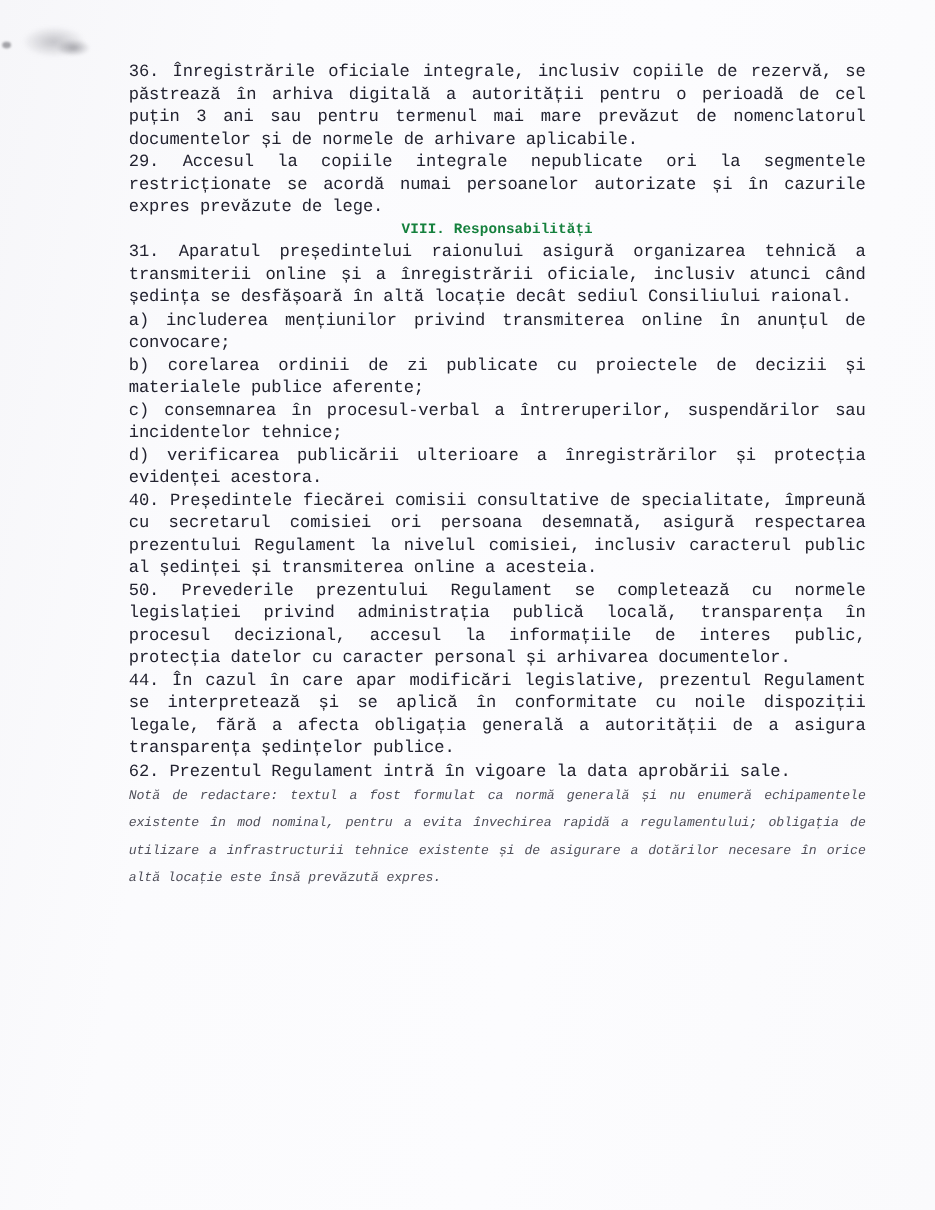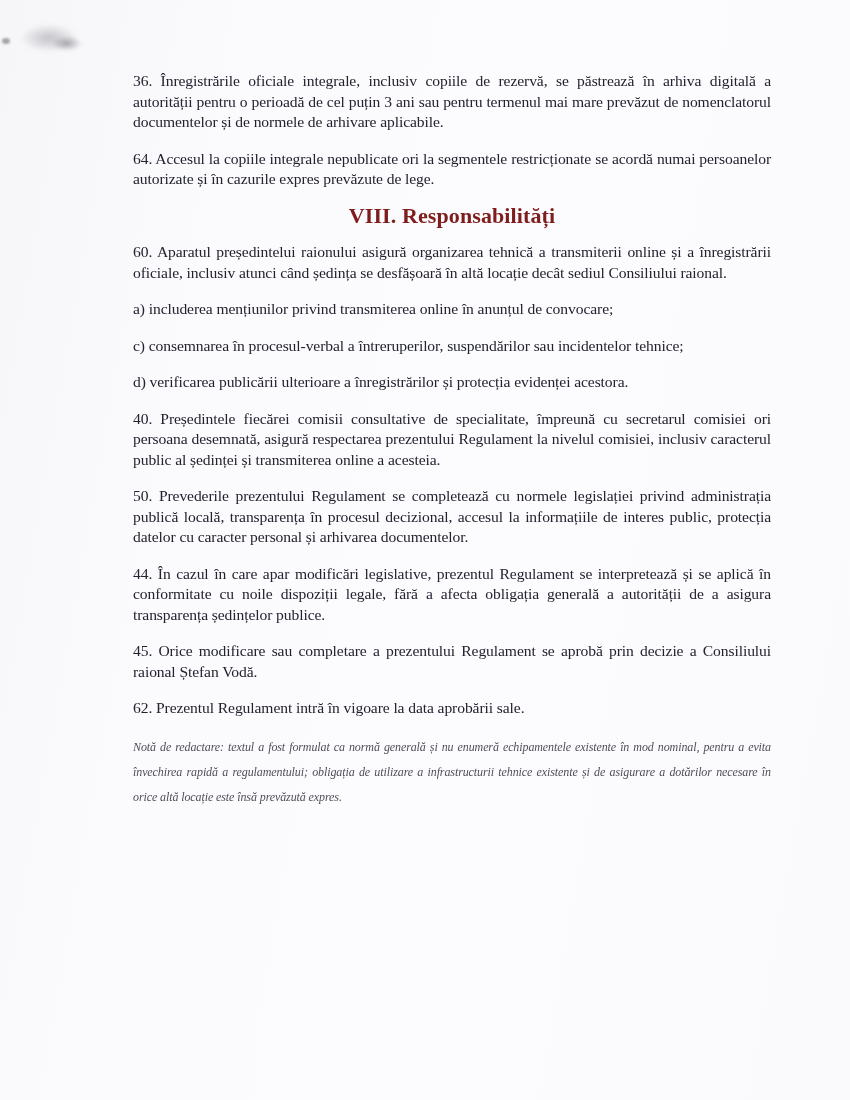--- a/index.html
+++ b/index.html
@@ -28,26 +28,26 @@
     border-radius: 50%; filter: blur(1.5px);
   }
   .content {
     position: absolute;
     left: 117px; top: 55px; width: 670px;
     font-size: 15.6px;
     line-height: 20.5px;
     text-align: justify;
     letter-spacing: -0.1px;
   }
-  .content p { margin: 16px; }
+  .content p { margin: 0; font-family: Liberation Mono, monospace; }
   .section-heading {
     text-align: center;
     font-weight: bold;
-    font-size: 22px;
-    color: #7f1d1d;
+    font-size: 13px;
+    color: #15803d;
     letter-spacing: 0.1px;
   }
   .heading-viii { margin-top: 53px; margin-bottom: 18px; }
   .heading-ix  { margin-top: 8px;  margin-bottom: 17px; }
   .editorial-note {
     margin-top: 9px;
     font-style: italic;
     font-size: 12px;
     line-height: 25px;
     color: #4e4e59;
@@ -58,32 +58,32 @@
 
 <div class="scan-page">
 
   <div class="smudge-a"></div>
   <div class="smudge-b"></div>
   <div class="smudge-c"></div>
 
   <div class="content">
 
     <p>36. Înregistrările oficiale integrale, inclusiv copiile de rezervă, se păstrează în arhiva digitală a autorității pentru o perioadă de cel puțin 3 ani sau pentru termenul mai mare prevăzut de nomenclatorul documentelor și de normele de arhivare aplicabile.</p>
-    <p>64. Accesul la copiile integrale nepublicate ori la segmentele restricționate se acordă numai persoanelor autorizate și în cazurile expres prevăzute de lege.</p>
+    <p>29. Accesul la copiile integrale nepublicate ori la segmentele restricționate se acordă numai persoanelor autorizate și în cazurile expres prevăzute de lege.</p>
 
     <p class="section-heading heading-viii">VIII. Responsabilități</p>
 
-    <p>60. Aparatul președintelui raionului asigură organizarea tehnică a transmiterii online și a înregistrării oficiale, inclusiv atunci când ședința se desfășoară în altă locație decât sediul Consiliului raional.</p>
+    <p>31. Aparatul președintelui raionului asigură organizarea tehnică a transmiterii online și a înregistrării oficiale, inclusiv atunci când ședința se desfășoară în altă locație decât sediul Consiliului raional.</p>
     <p>a) includerea mențiunilor privind transmiterea online în anunțul de convocare;</p>
+    <p>b) corelarea ordinii de zi publicate cu proiectele de decizii și materialele publice aferente;</p>
     <p>c) consemnarea în procesul-verbal a întreruperilor, suspendărilor sau incidentelor tehnice;</p>
     <p>d) verificarea publicării ulterioare a înregistrărilor și protecția evidenței acestora.</p>
     <p>40. Președintele fiecărei comisii consultative de specialitate, împreună cu secretarul comisiei ori persoana desemnată, asigură respectarea prezentului Regulament la nivelul comisiei, inclusiv caracterul public al ședinței și transmiterea online a acesteia.</p>
 
 
     <p>50. Prevederile prezentului Regulament se completează cu normele legislației privind administrația publică locală, transparența în procesul decizional, accesul la informațiile de interes public, protecția datelor cu caracter personal și arhivarea documentelor.</p>
     <p>44. În cazul în care apar modificări legislative, prezentul Regulament se interpretează și se aplică în conformitate cu noile dispoziții legale, fără a afecta obligația generală a autorității de a asigura transparența ședințelor publice.</p>
-    <p>45. Orice modificare sau completare a prezentului Regulament se aprobă prin decizie a Consiliului raional Ștefan Vodă.</p>
     <p>62. Prezentul Regulament intră în vigoare la data aprobării sale.</p>
 
     <p class="editorial-note">Notă de redactare: textul a fost formulat ca normă generală și nu enumeră echipamentele existente în mod nominal, pentru a evita învechirea rapidă a regulamentului; obligația de utilizare a infrastructurii tehnice existente și de asigurare a dotărilor necesare în orice altă locație este însă prevăzută expres.</p>
 
   </div>
 </div>
 
 </body></html>

